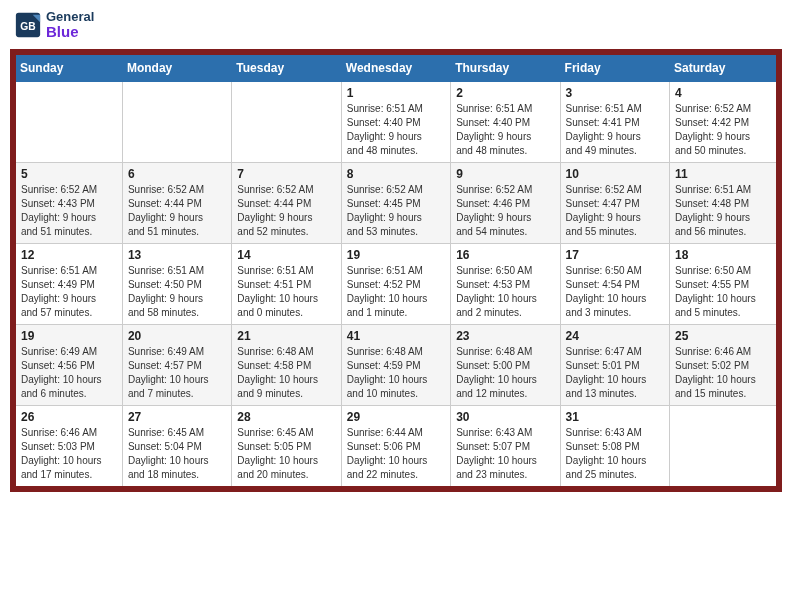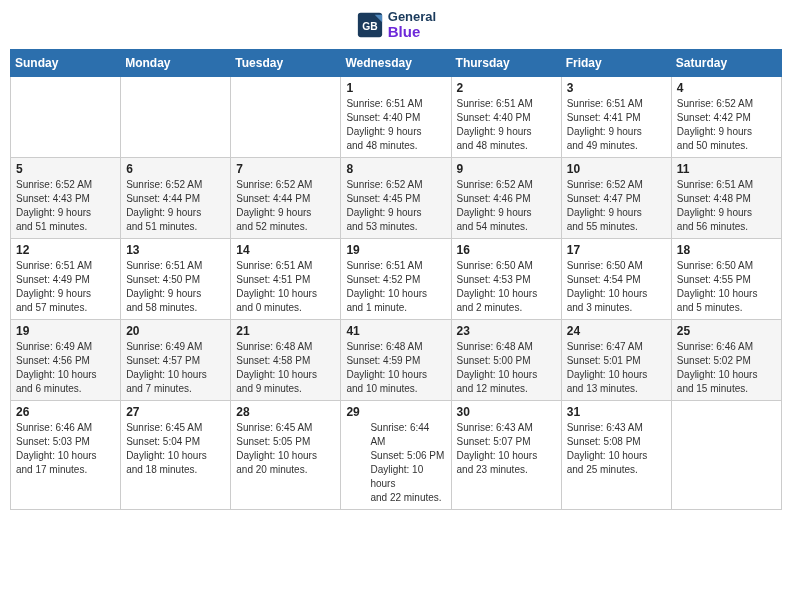--- a/index.html
+++ b/index.html
@@ -5,21 +5,21 @@
     * { box-sizing: border-box; margin: 0; padding: 0; }
     body {
       font-family: Arial, sans-serif;
       background: #fff;
       width: 792px;
       min-height: 612px;
       padding: 10px;
     }
     .header {
       display: flex;
-      justify-content: center;
+      justify-content: flex-start;
       align-items: flex-start;
       margin-bottom: 8px;
       padding: 0 4px;
     }
     .logo {
       display: flex;
       align-items: center;
       gap: 4px;
     }
     .logo-icon {
@@ -34,21 +34,21 @@
       font-weight: bold;
       color: #1a1a2e;
     }
     .location {
       font-size: 13px;
       color: #555;
     }
     .calendar {
       width: 100%;
       border-collapse: collapse;
-      border: 1px solid #7f1d1d;
+      border: 6px solid #7f1d1d;
     }
     .calendar th {
       background: #2c6fad;
       color: #fff;
       font-size: 12px;
       font-weight: bold;
       padding: 6px 4px;
       text-align: left;
       border: 1px solid #2c6fad;
     }
@@ -317,21 +317,21 @@
         </td>
         <td>
           <div class="day-number">28</div>
           <div class="day-info" style="white-space: pre-line;">Sunrise: 6:45 AM
 Sunset: 5:05 PM
 Daylight: 10 hours
 and 20 minutes.</div>
         </td>
         <td>
           <div class="day-number">29</div>
-          <div class="day-info" style="white-space: pre-line; margin-left: 24px;">Sunrise: 6:44 AM
+          <div class="day-info" style="white-space: pre-line;">Sunrise: 6:44 AM
 Sunset: 5:06 PM
 Daylight: 10 hours
 and 22 minutes.</div>
         </td>
         <td>
           <div class="day-number">30</div>
           <div class="day-info" style="white-space: pre-line;">Sunrise: 6:43 AM
 Sunset: 5:07 PM
 Daylight: 10 hours
 and 23 minutes.</div>

